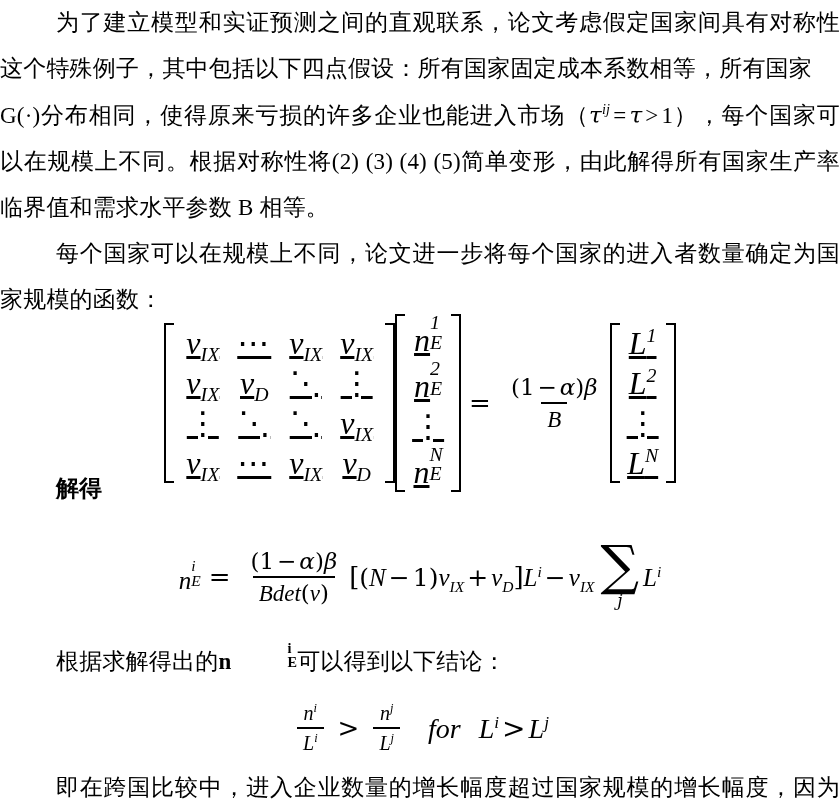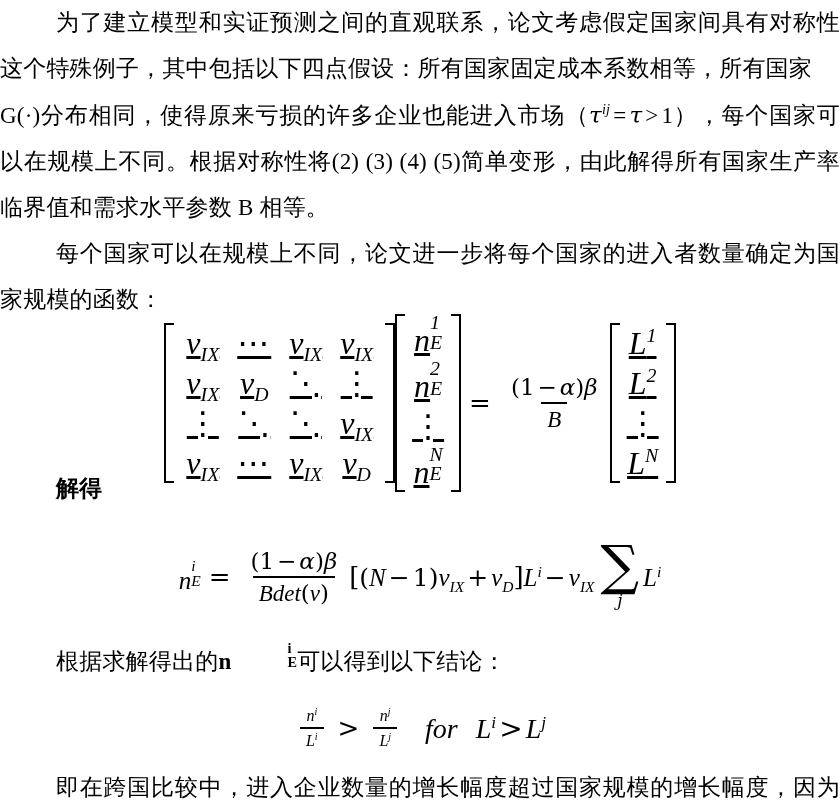--- a/index.html
+++ b/index.html
@@ -120,21 +120,21 @@
   }
   .frac .num {
     padding: 0 6px 2px 6px;
     white-space: nowrap;
   }
   .frac .den {
     border-top: 2.2px solid #000;
     padding: 2px 6px 0 6px;
     white-space: nowrap;
   }
-  .frac.small { font-size: 16px; }
+  .frac.small { font-size: 20px; }
 
   .eqsign {
     font-style: normal;
     font-size: 26px;
     padding: 0 8px;
   }
 
   
   .bigsum {
     display: inline-flex;

